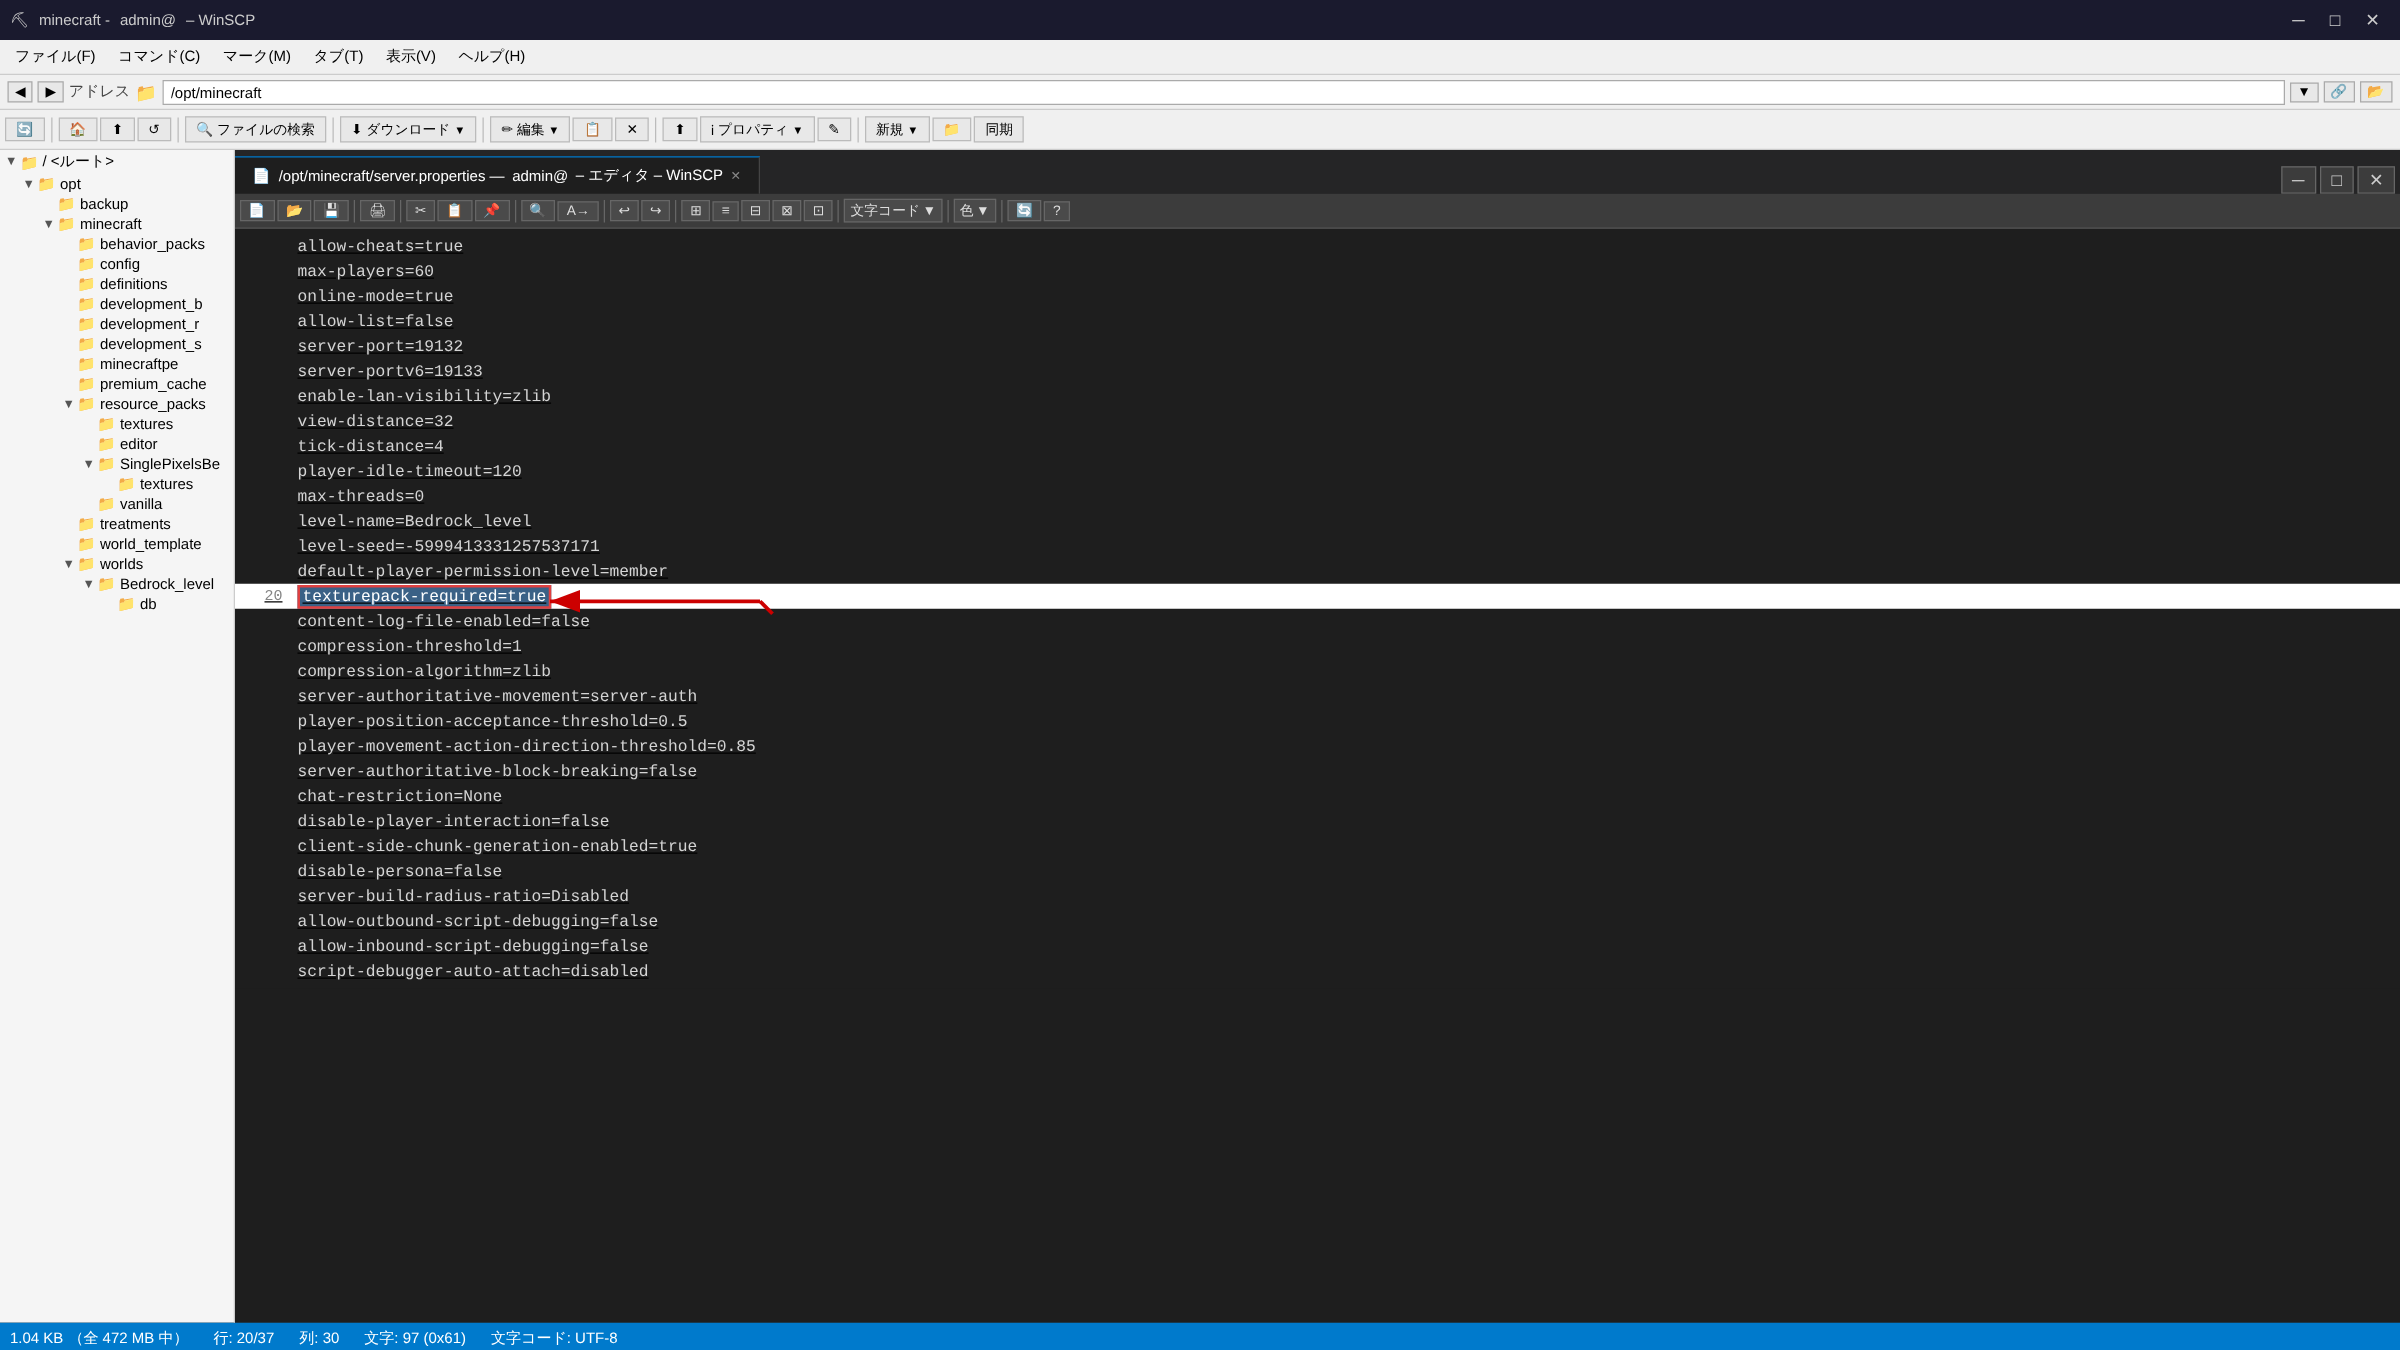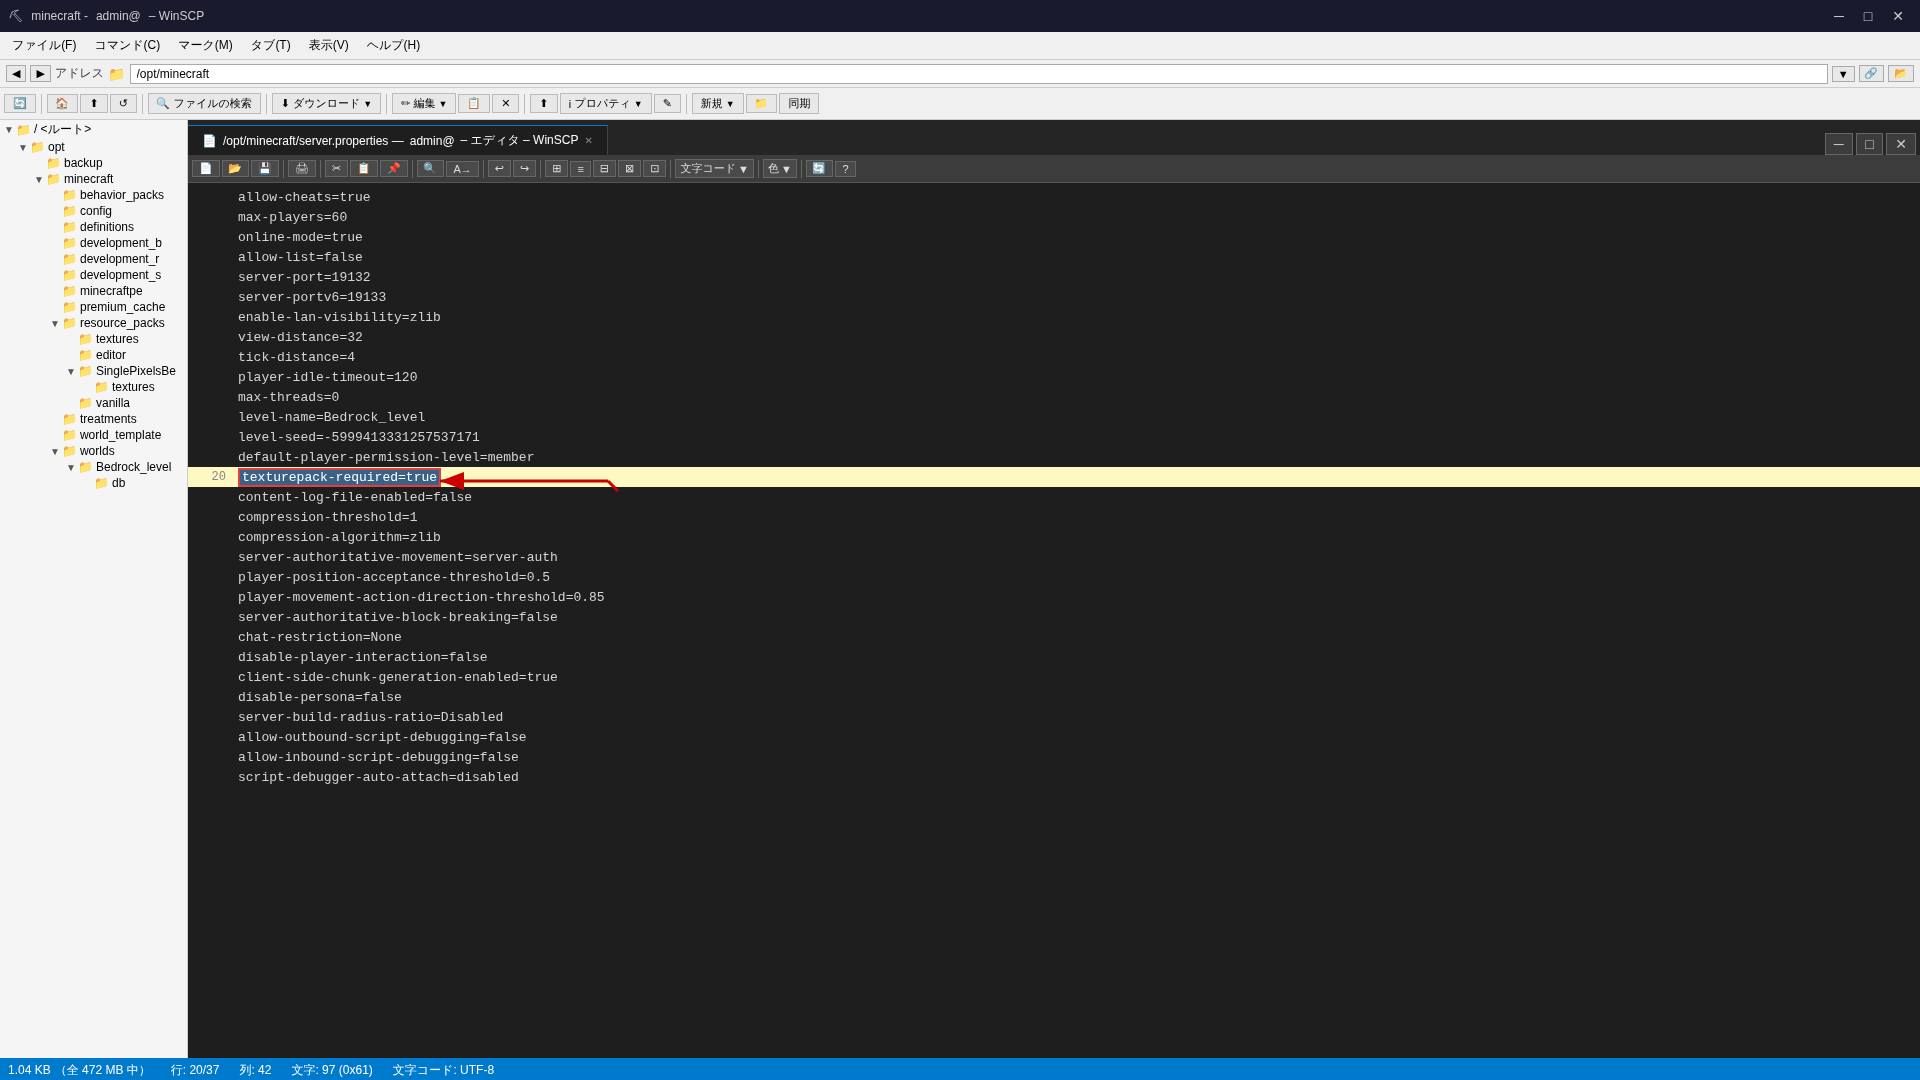--- a/index.html
+++ b/index.html
@@ -92,21 +92,21 @@
     
     .editor-content {
       flex: 1; overflow-y: auto; overflow-x: auto;
       background: #1e1e1e; padding: 4px 0;
       font-family: 'Consolas', 'Courier New', monospace; font-size: 13px;
     }
     .code-line {
       display: flex; align-items: center; padding: 0 8px; height: 20px;
       color: #d4d4d4; white-space: nowrap;
     }
-    .code-line.highlighted { background: #fef9c3; align-items: center; }
+    .code-line.highlighted { background: #ffffff; align-items: center; }
     .line-num { color: #858585; width: 30px; text-align: right; margin-right: 12px; font-size: 12px; user-select: none; }
     .code-text { font-size: 13px; }
     .highlight-box {
       background: #3a6186; border: 2px solid #e04040;
       padding: 0 2px; color: #fff;
     }
 
     
     .status-bar {
       background: #007acc; color: white; height: 24px;
@@ -395,21 +395,21 @@
       <div class="e-sep"></div>
       <div class="e-dropdown">
         <span>色</span>
         <span>▼</span>
       </div>
       <div class="e-sep"></div>
       <button class="e-btn">🔄</button>
       <button class="e-btn">?</button>
     </div>
 
-    <div style="position:relative; flex:1; overflow:hidden;">
+    <div style="position:relative; flex:1; overflow:hidden;text-decoration:underline;">
       <div class="editor-content">
         <div class="code-line">
           <span class="line-num"></span>
           <span class="code-text">allow-cheats=true</span>
         </div>
         <div class="code-line">
           <span class="line-num"></span>
           <span class="code-text">max-players=60</span>
         </div>
         <div class="code-line">
@@ -543,16 +543,16 @@
 
   </div>
 </div>
 
 <div class="status-bar">
   <span class="status-item">
     <span>1.04 KB</span>
     <span>（全 472 MB 中）</span>
   </span>
   <span class="status-item">行: 20/37</span>
-  <span class="status-item">列: 42</span>
+  <span class="status-item">列: 30</span>
   <span class="status-item">文字: 97 (0x61)</span>
   <span class="status-item">文字コード: UTF-8</span>
 </div>
 
 </body></html>

